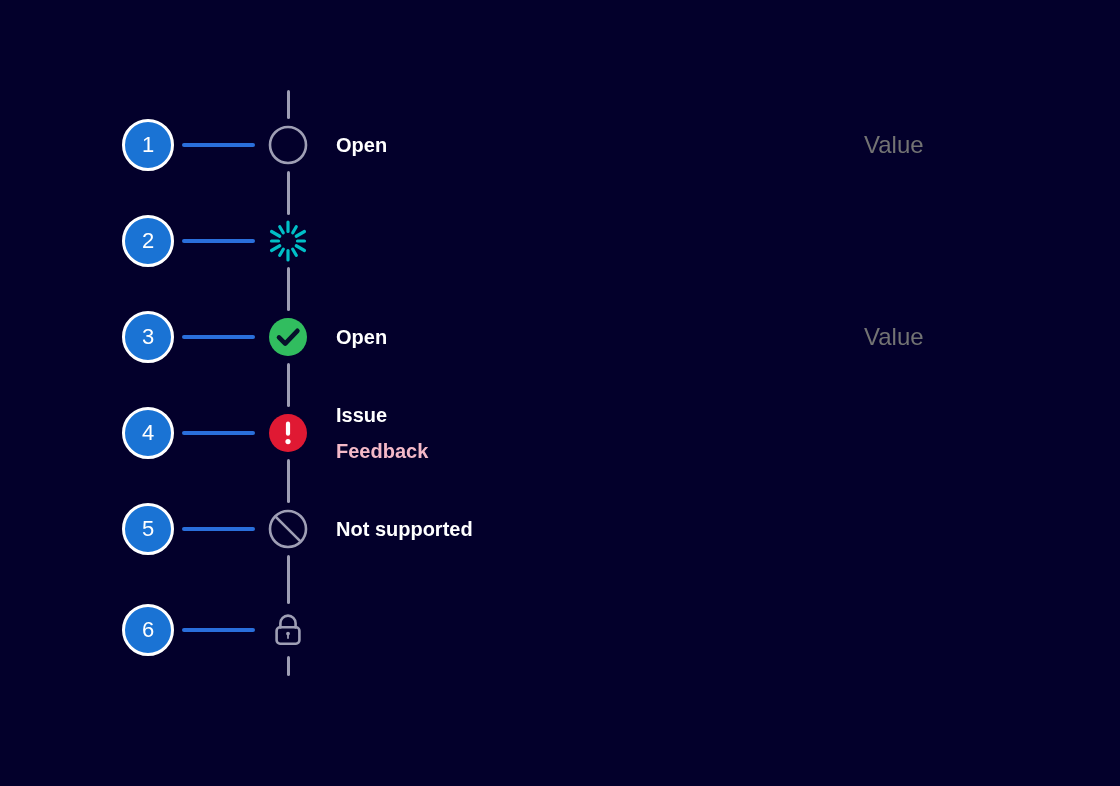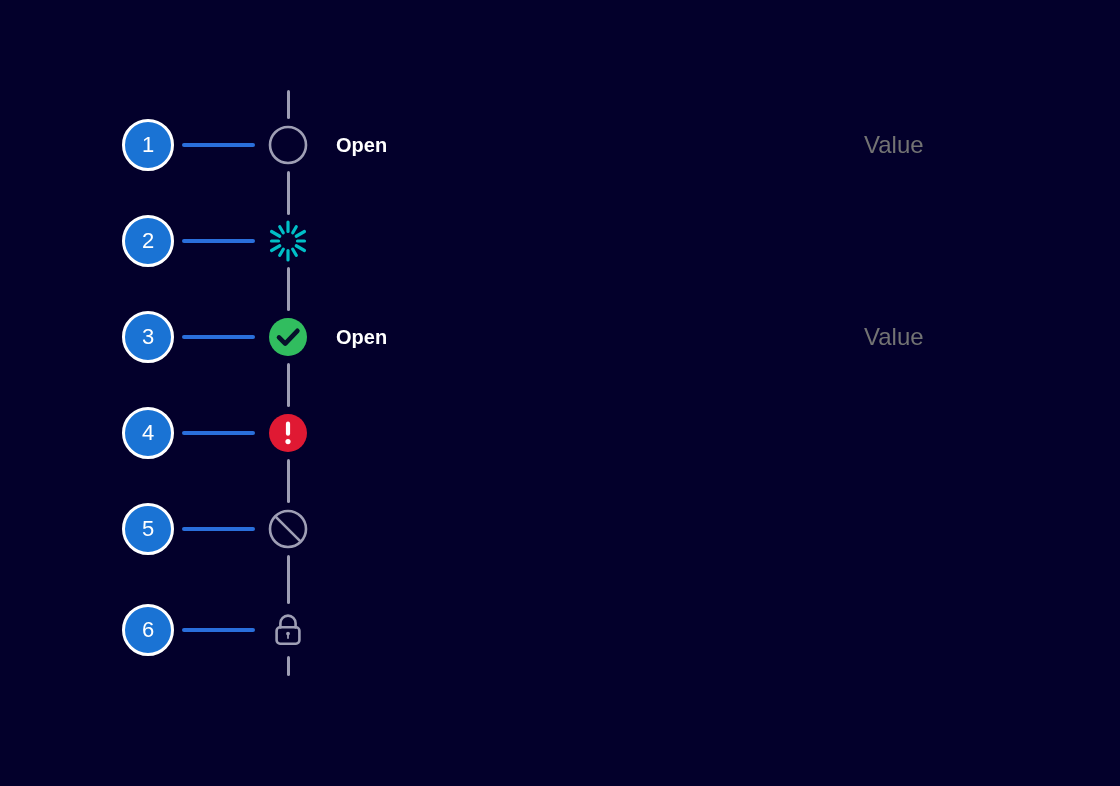--- a/index.html
+++ b/index.html
@@ -172,29 +172,36 @@
     <div class="row" style="top: 401px;">
       <div class="badge">4</div>
       <div class="connector"></div>
       <div class="icon">
         <svg viewBox="0 0 46 46">
           <circle cx="23" cy="23" r="19" fill="#e01933"></circle>
           <rect x="20.9" y="11.6" width="4.2" height="14.2" rx="2.1" fill="#ffffff"></rect>
           <circle cx="23" cy="31.6" r="2.6" fill="#ffffff"></circle>
         </svg>
       </div>
+      <div class="labels">
+        <div class="label">Issue</div>
+        <div class="label pink">Feedback</div>
+      </div>
     </div>
     <div class="row" style="top: 497px;">
       <div class="badge">5</div>
       <div class="connector"></div>
       <div class="icon">
         <svg viewBox="0 0 46 46">
           <circle cx="23" cy="23" r="18" fill="none" stroke="#9f9fb5" stroke-width="2.6"></circle>
           <line x1="10.8" y1="10.8" x2="35.2" y2="35.2" stroke="#9f9fb5" stroke-width="2.6"></line>
         </svg>
+      </div>
+      <div class="labels">
+        <div class="label">Not supported</div>
       </div>
     </div>
     <div class="row" style="top: 598px;">
       <div class="badge">6</div>
       <div class="connector"></div>
       <div class="icon">
         <svg viewBox="0 0 46 46">
           <path d="M15.4 20.4 V16.2 a7.6 7.6 0 0 1 15.2 0 v4.2" fill="none" stroke="#9f9fb5" stroke-width="2.6" stroke-linecap="round"></path>
           <rect x="11.6" y="20.3" width="22.8" height="16.4" rx="3.4" fill="none" stroke="#9f9fb5" stroke-width="2.6"></rect>
           <circle cx="23" cy="26.6" r="1.9" fill="#9f9fb5"></circle>

